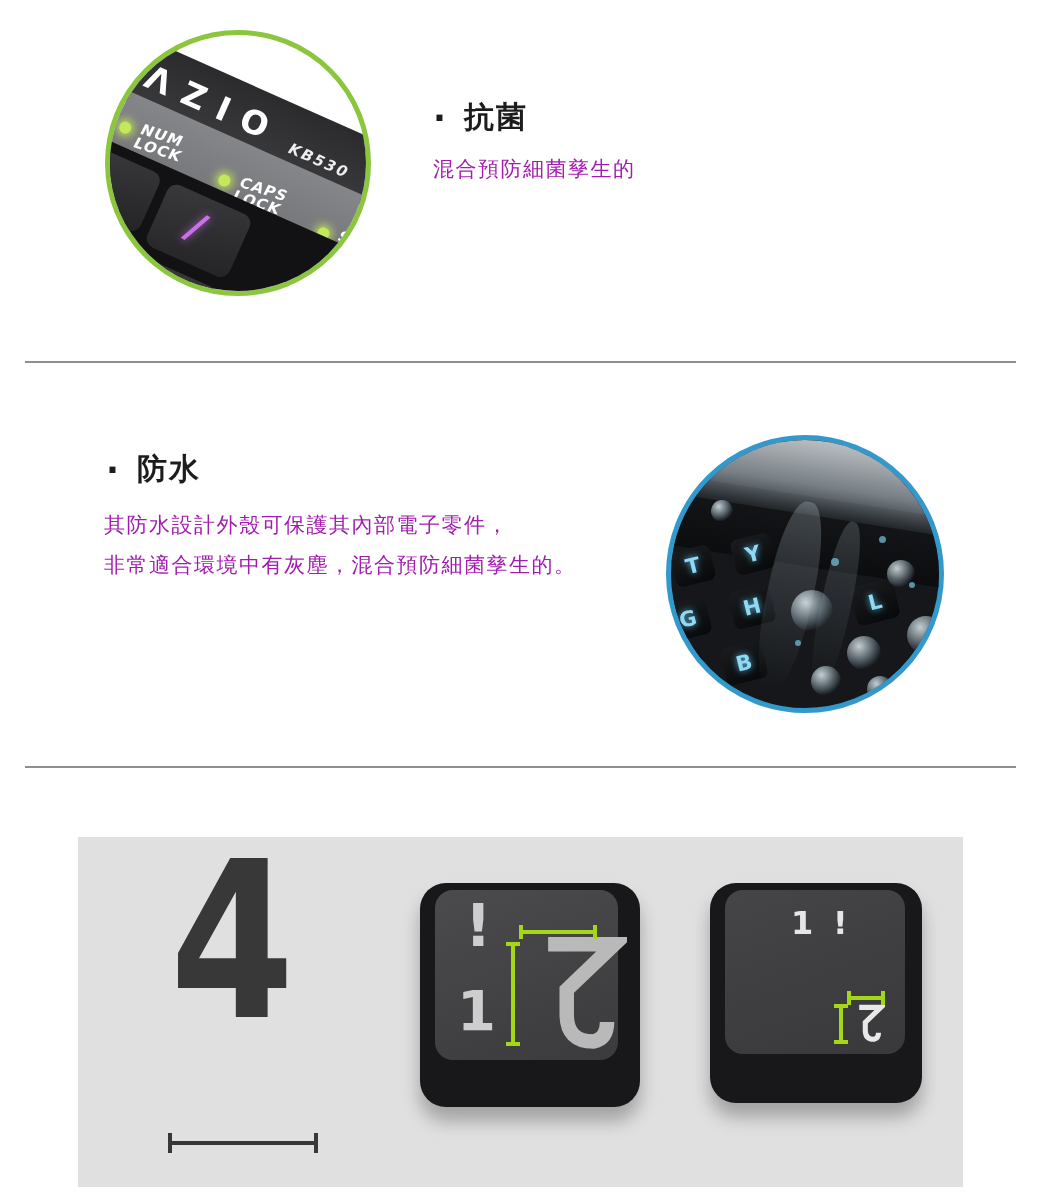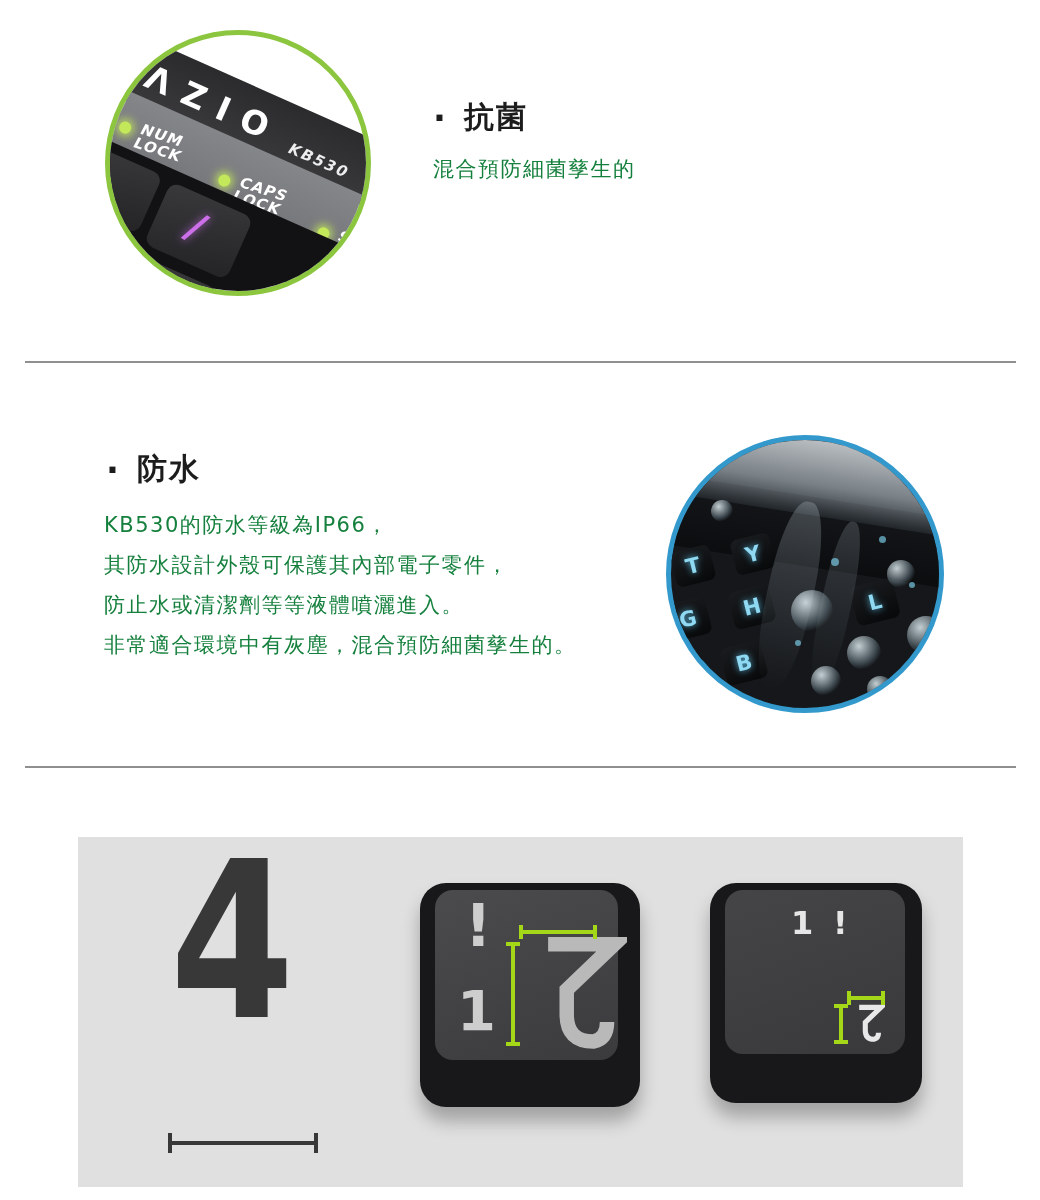--- a/index.html
+++ b/index.html
@@ -5,21 +5,21 @@
   * { margin:0; padding:0; box-sizing:border-box; }
   html,body { background:#fff; }
   body { font-family:"DejaVu Sans", sans-serif; color:#3a3a3a; }
   .page { position:relative; width:1040px; height:1200px; background:#ffffff; overflow:hidden; margin:0 auto; }
 
   
   .divider { position:absolute; left:25px; width:991px; height:2px; background:#8f8f8f; }
   .feature-heading { position:absolute; display:flex; align-items:center; gap:16px;
     font-size:30px; font-weight:bold; color:#1c1c1c; letter-spacing:2px; }
   .feature-heading .bullet { font-size:34px; line-height:30px; }
-  .feature-body { position:absolute; font-size:21px; color:#15803d; letter-spacing:1.5px; }
+  .feature-body { position:absolute; font-size:21px; color:#a21caf; letter-spacing:1.5px; }
   .feature-body p { margin:0; }
 
   
   .photo-circle { position:absolute; border-radius:50%; overflow:hidden; }
   .kb-circle { left:105px; top:30px; width:266px; height:266px; border:5px solid #8cc63f; background:#ffffff; }
   .band { position:absolute; }
   .band-dark { left:-70px; top:50px; width:410px; height:66px; background:linear-gradient(180deg,#2b2b2d,#3a3a3d);
     transform:rotate(24deg); display:flex; align-items:center; justify-content:center; gap:14px; }
   .brand-logo { color:#fff; font-size:33px; font-weight:bold; letter-spacing:14px; text-indent:10px; }
   .brand-model { color:#eee; font-size:15px; font-weight:bold; letter-spacing:2px; font-style:italic; margin-top:18px; }
@@ -137,23 +137,21 @@
   </section>
 
   <div class="divider" style="top:361px;"></div>
 
   <section>
     <div class="feature-heading" style="left:106px; top:449px;">
       <span class="bullet">·</span>
       <span>防水</span>
     </div>
     <div class="feature-body" style="left:104px; top:505px; line-height:40px;">
-      <p>KB530的防水等級為IP66，</p>
       <p>其防水設計外殼可保護其內部電子零件，</p>
-      <p>防止水或清潔劑等等液體噴灑進入。</p>
       <p>非常適合環境中有灰塵，混合預防細菌孳生的。</p>
     </div>
 
     <div class="photo-circle water-circle">
       <div class="water-surface"></div>
       <div class="water-shadow"></div>
 
       <div class="wkey" style="left:2px;  top:108px; width:40px; height:36px;">
         <span>T</span>
         </div>

